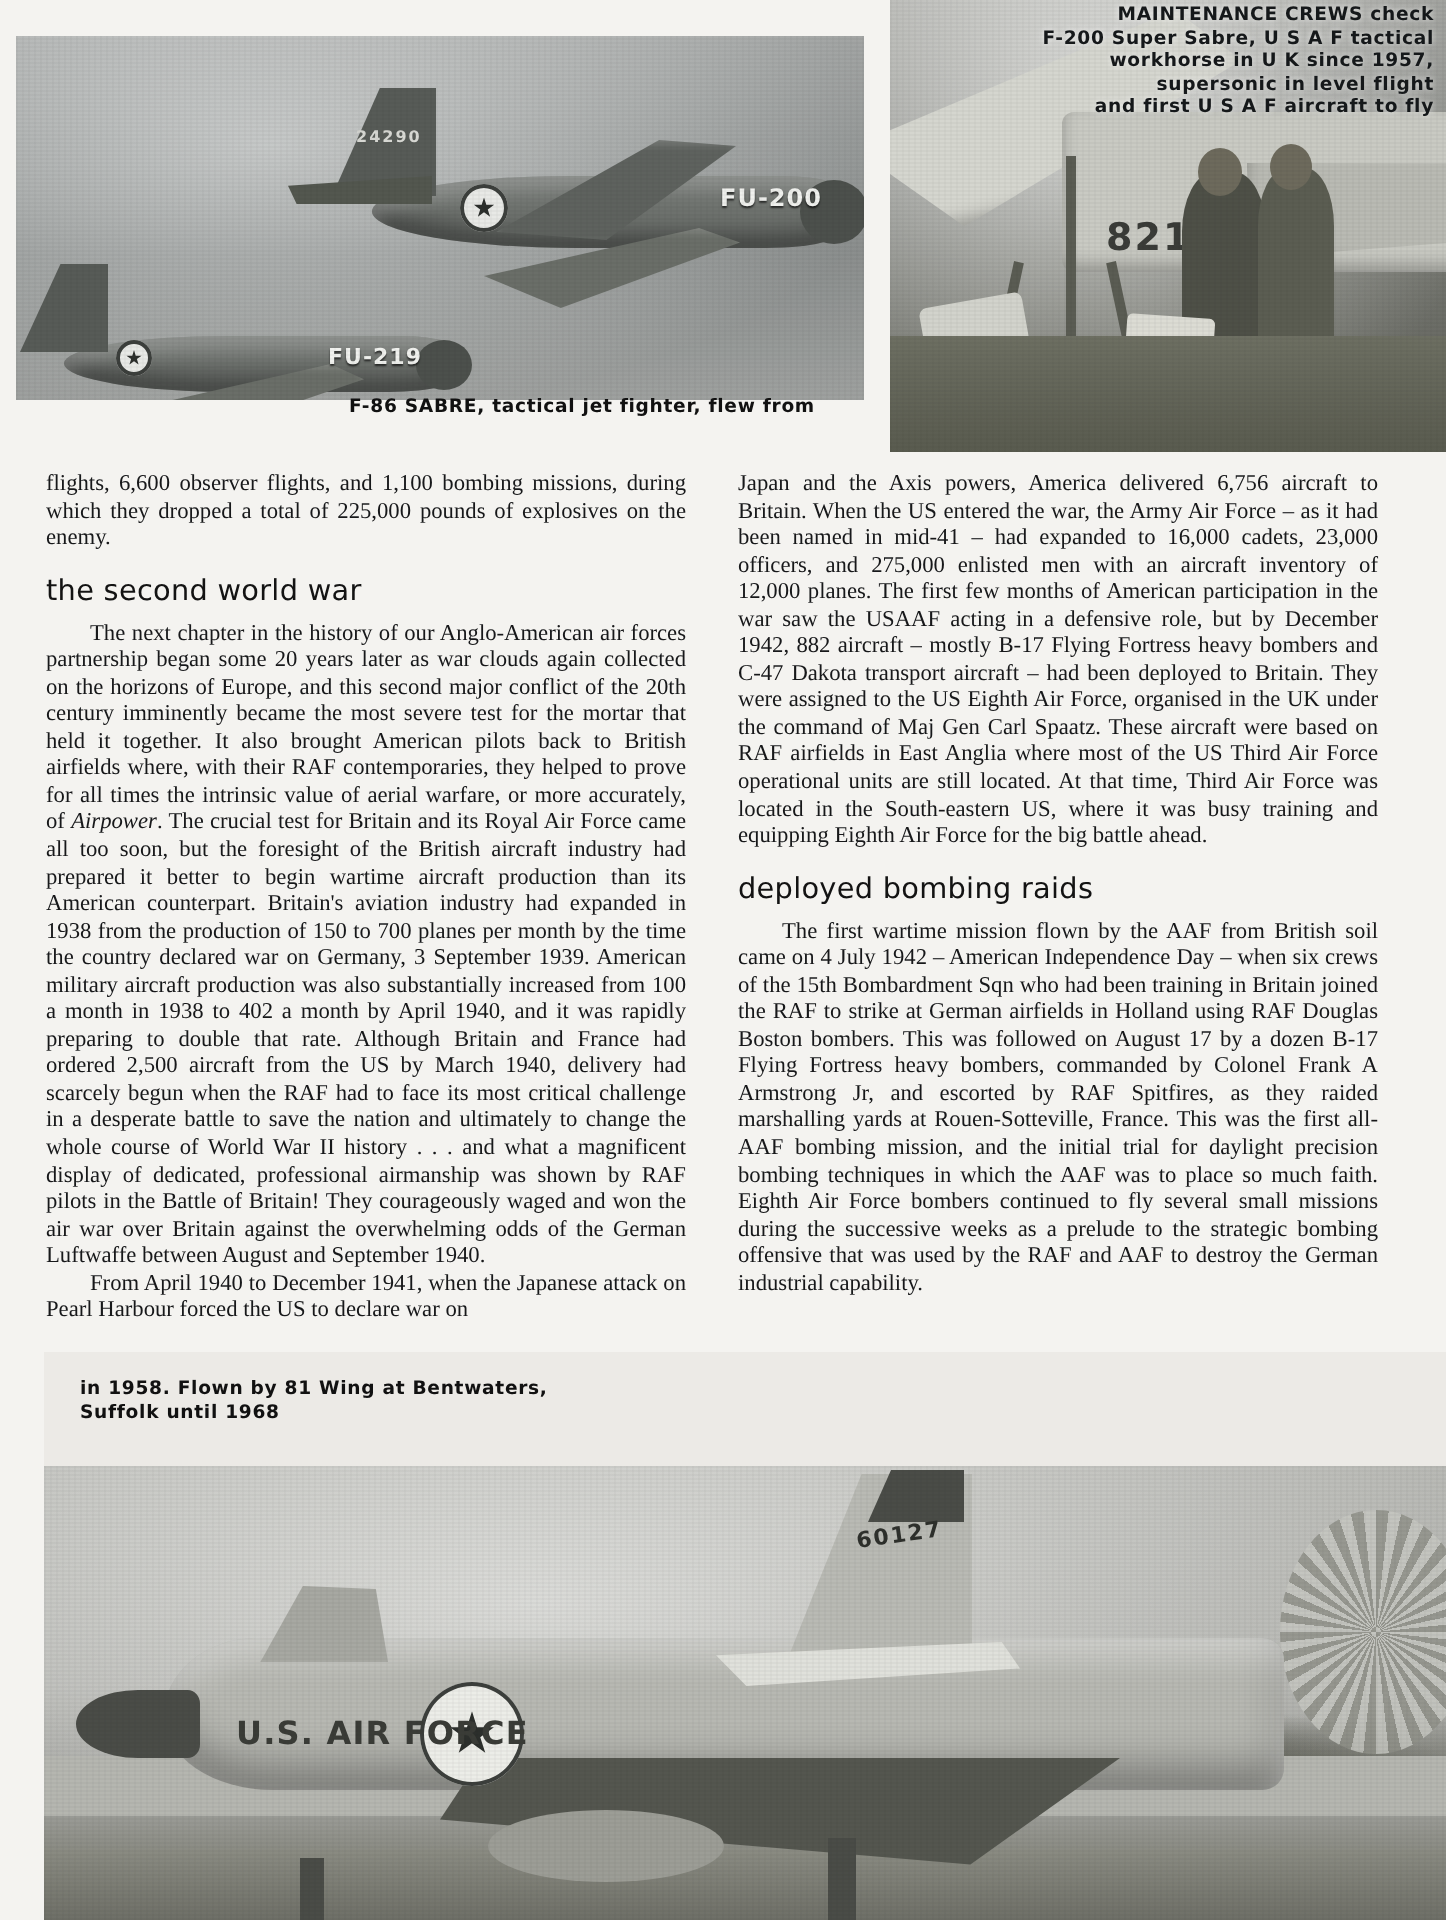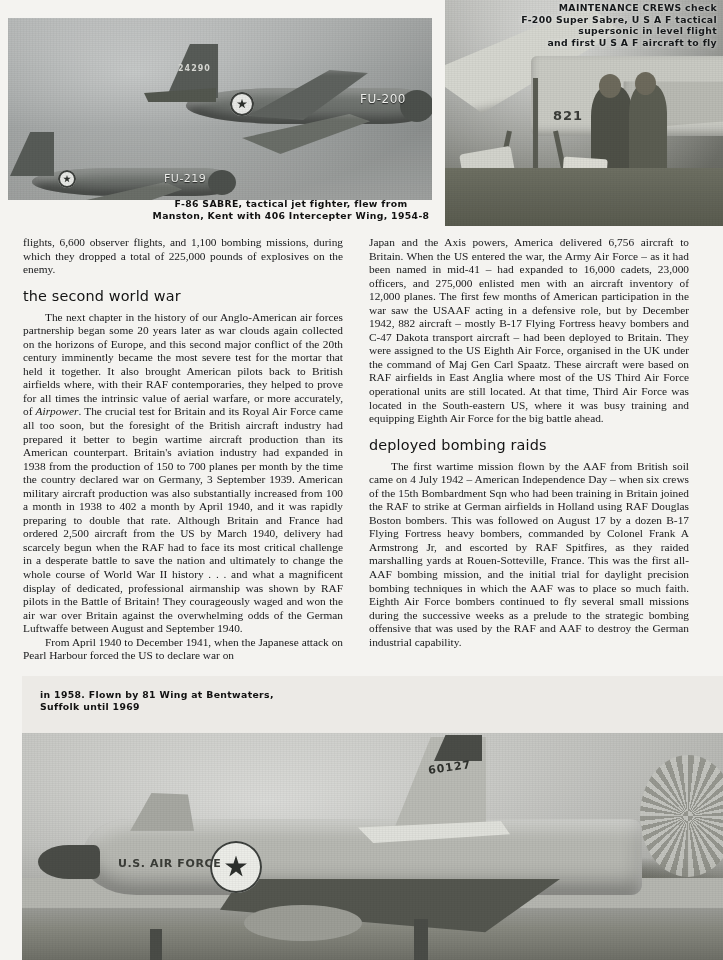--- a/index.html
+++ b/index.html
@@ -41,21 +41,21 @@
   .fuse{position:absolute;background:#6f736f;border-radius:48% 18% 22% 50%/58% 40% 40% 60%;
         box-shadow:inset 0 6px 10px rgba(255,255,255,.28), inset 0 -7px 12px rgba(0,0,0,.42);}
   .wing{position:absolute;background:#5e625e;box-shadow:inset 0 2px 5px rgba(255,255,255,.20);}
   .tailfin{position:absolute;background:#575b57;}
   .nose{position:absolute;background:#4c504c;border-radius:50%;}
   .roundel{position:absolute;border-radius:50%;background:#e8e9e6;
     box-shadow:0 0 0 2px #3c3f3c inset;}
   .roundel::after{content:"";position:absolute;left:50%;top:50%;width:44%;height:44%;
     transform:translate(-50%,-50%) rotate(0deg);background:#2c2f2c;
     clip-path:polygon(50% 0%,61% 35%,98% 35%,68% 57%,79% 91%,50% 70%,21% 91%,32% 57%,2% 35%,39% 35%);}
-  .code{position:absolute;color:#f0f1ee;font-family:"DejaVu Sans",sans-serif;font-weight:400;
+  .code{position:absolute;color:#f0f1ee;font-family:"DejaVu Sans",sans-serif;font-weight:700;
     letter-spacing:.5px;text-shadow:0 1px 1px rgba(0,0,0,.65);}
 
   
   .caption{
     position:absolute;
     font-family:"DejaVu Sans", sans-serif;
     font-weight:700;
     font-size:9.3px;
     line-height:11.6px;
     letter-spacing:.35px;
@@ -106,25 +106,25 @@
   .ground{position:absolute;left:0;right:0;bottom:0;height:52px;
     background:linear-gradient(180deg,#9a9b96 0%,#87887f 40%,#6e6f67 100%);}
   .runway{position:absolute;left:0;right:0;bottom:52px;height:30px;background:#b5b6b0;}
 
   
   .m-wing{position:absolute;background:#c3c4bd;box-shadow:inset 0 -4px 8px rgba(0,0,0,.25);}
   .m-man{position:absolute;background:#4e5047;border-radius:38% 38% 12% 12%/22% 22% 8% 8%;}
   .m-head{position:absolute;background:#6d6a5c;border-radius:50%;}
   .m-stand{position:absolute;background:#5a5c53;}
   .m-num{position:absolute;color:#3a3c38;font-family:"DejaVu Sans",sans-serif;
-    font-weight:700;font-size:13px;letter-spacing:1px;}
+    font-weight:700;font-size:19px;letter-spacing:1px;}
   .v-num{position:absolute;color:#2e302c;font-family:"DejaVu Sans",sans-serif;
     font-weight:700;font-size:11px;letter-spacing:1px;transform:rotate(-8deg);}
   .v-code{position:absolute;color:#3a3c37;font-family:"DejaVu Sans",sans-serif;
-    font-weight:700;font-size:11px;letter-spacing:.6px;}
+    font-weight:700;font-size:16px;letter-spacing:.6px;}
 </style>
 </head>
 <body>
 
 <div class="page">
 
   <div id="bottom-panel"></div>
 
   <div class="photo" id="photo-sabre">
     <div class="haze"></div>
@@ -148,21 +148,20 @@
       <div class="wing" style="left:66px;top:56px;width:120px;height:38px;clip-path:polygon(86% 0,100% 20%,26% 100%,0 62%);background:#6a6e68;"></div>
       <div class="roundel" style="left:62px;top:44px;width:18px;height:18px;"></div>
       <div class="code" style="left:168px;top:46px;font-size:11px;">FU-219</div>
     </div>
 
     <div class="grain"></div>
   </div>
 
   <div class="caption" id="caption-sabre">
     <span class="cap-line">F-86 SABRE, tactical jet fighter, flew from</span>
-    <span class="cap-line">Manston, Kent with 406 Intercepter Wing, 1954-8</span>
   </div>
 
   <div class="photo" id="photo-supersabre">
     <div class="haze" style="background:radial-gradient(ellipse at 40% 25%, rgba(255,255,255,.45), rgba(0,0,0,.18) 80%);"></div>
 
     <div class="m-wing" style="left:-20px;top:18px;width:200px;height:86px;transform:rotate(-11deg);
                 clip-path:polygon(0 42%,86% 0,100% 36%,24% 100%);background:#d5d6cf;"></div>
     <div class="m-wing" style="left:86px;top:56px;width:210px;height:80px;background:#c9cac3;
                 border-radius:6px 10px 8px 6px;"></div>
     <div class="m-wing" style="left:176px;top:74px;width:124px;height:62px;transform:rotate(7deg);
@@ -183,20 +182,21 @@
     <div style="position:absolute;left:118px;top:158px;width:44px;height:22px;background:#dcdcd4;transform:rotate(4deg);border-radius:3px;"></div>
     <div style="position:absolute;left:224px;top:176px;width:52px;height:16px;background:#b6b7ae;transform:rotate(-8deg);"></div>
     <div style="position:absolute;left:0;bottom:0;width:100%;height:58px;background:linear-gradient(180deg,#6d6f62,#595b4f);"></div>
 
     <div class="grain"></div>
   </div>
 
   <div class="caption" id="caption-supersabre">
     <span class="cap-line">MAINTENANCE CREWS check</span>
     <span class="cap-line">F-200 Super Sabre, U S A F tactical</span>
+    <span class="cap-line">workhorse in U K since 1957,</span>
     <span class="cap-line">supersonic in level flight</span>
     <span class="cap-line">and first U S A F aircraft to fly</span>
   </div>
 
   <div class="cols">
 
     <div class="col" id="col-left">
       <p class="body-p">flights, 6,600 observer flights, and 1,100 bombing missions, during which they dropped a total of 225,000 pounds of explosives on the enemy.</p>
       <h2 class="sec-head">the second world war</h2>
       <p class="body-p indent"><span>The next chapter in the history of our Anglo-American air forces partnership began some 20 years later as war clouds again collected on the horizons of Europe, and this second major conflict of the 20th century imminently became the most severe test for the mortar that held it together.  It also brought American pilots back to British airfields where, with their RAF contemporaries, they helped to prove for all times the intrinsic value of aerial warfare, or more accurately, of </span><span class="it">Airpower</span><span>.  The crucial test for Britain and its Royal Air Force came all too soon, but the foresight of the British aircraft industry had prepared it better to begin wartime aircraft production than its American counterpart.  Britain's aviation industry had expanded in 1938 from the production of 150 to 700 planes per month by the time the country declared war on Germany, 3 September 1939.  American military aircraft production was also substantially increased from 100 a month in 1938 to 402 a month by April 1940, and it was rapidly preparing to double that rate.  Although Britain and France had ordered 2,500 aircraft from the US by March 1940, delivery had scarcely begun when the RAF had to face its most critical challenge in a desperate battle to save the nation and ultimately to change the whole course of World War II history . . . and what a magnificent display of dedicated, professional airmanship was shown by RAF pilots in the Battle of Britain!  They courageously waged and won the air war over Britain against the overwhelming odds of the German Luftwaffe between August and September 1940.</span></p>
@@ -206,21 +206,21 @@
     <div class="col" id="col-right">
       <p class="body-p">Japan and the Axis powers, America delivered 6,756 aircraft to Britain.  When the US entered the war, the Army Air Force – as it had been named in mid-41 – had expanded to 16,000 cadets, 23,000 officers, and 275,000 enlisted men with an aircraft inventory of 12,000 planes.  The first few months of American participation in the war saw the USAAF acting in a defensive role, but by December 1942, 882 aircraft – mostly B-17 Flying Fortress heavy bombers and C-47 Dakota transport aircraft – had been deployed to Britain.  They were assigned to the US Eighth Air Force, organised in the UK under the command of Maj Gen Carl Spaatz.  These aircraft were based on RAF airfields in East Anglia where most of the US Third Air Force operational units are still located.  At that time, Third Air Force was located in the South-eastern US, where it was busy training and equipping Eighth Air Force for the big battle ahead.</p>
       <h2 class="sec-head">deployed bombing raids</h2>
       <p class="body-p indent">The first wartime mission flown by the AAF from British soil came on 4 July 1942 – American Independence Day – when six crews of the 15th Bombardment Sqn who had been training in Britain joined the RAF to strike at German airfields in Holland using RAF Douglas Boston bombers.  This was followed on August 17 by a dozen B-17 Flying Fortress heavy bombers, commanded by Colonel Frank A Armstrong Jr, and escorted by RAF Spitfires, as they raided marshalling yards at Rouen-Sotteville, France.  This was the first all-AAF bombing mission, and the initial trial for daylight precision bombing techniques in which the AAF was to place so much faith.  Eighth Air Force bombers continued to fly several small missions during the successive weeks as a prelude to the strategic bombing offensive that was used by the RAF and AAF to destroy the German industrial capability.</p>
     </div>
 
   </div>
 
   <div class="caption" id="caption-voodoo">
     <span class="cap-line">in 1958. Flown by 81 Wing at Bentwaters,</span>
-    <span class="cap-line">Suffolk until 1969</span>
+    <span class="cap-line">Suffolk until 1968</span>
   </div>
 
   <div class="photo" id="photo-voodoo">
     <div class="haze" style="background:radial-gradient(ellipse at 35% 30%, rgba(255,255,255,.40), rgba(0,0,0,.10) 85%);"></div>
 
     <div style="position:absolute;left:430px;top:118px;width:290px;height:66px;
                 background:radial-gradient(ellipse at 20% 60%,#6b6c63,transparent 60%),
                            radial-gradient(ellipse at 50% 50%,#5f6058,transparent 62%),
                            radial-gradient(ellipse at 80% 62%,#6e6f66,transparent 60%);"></div>
     <div style="position:absolute;left:618px;top:22px;width:96px;height:122px;border-radius:50%;

